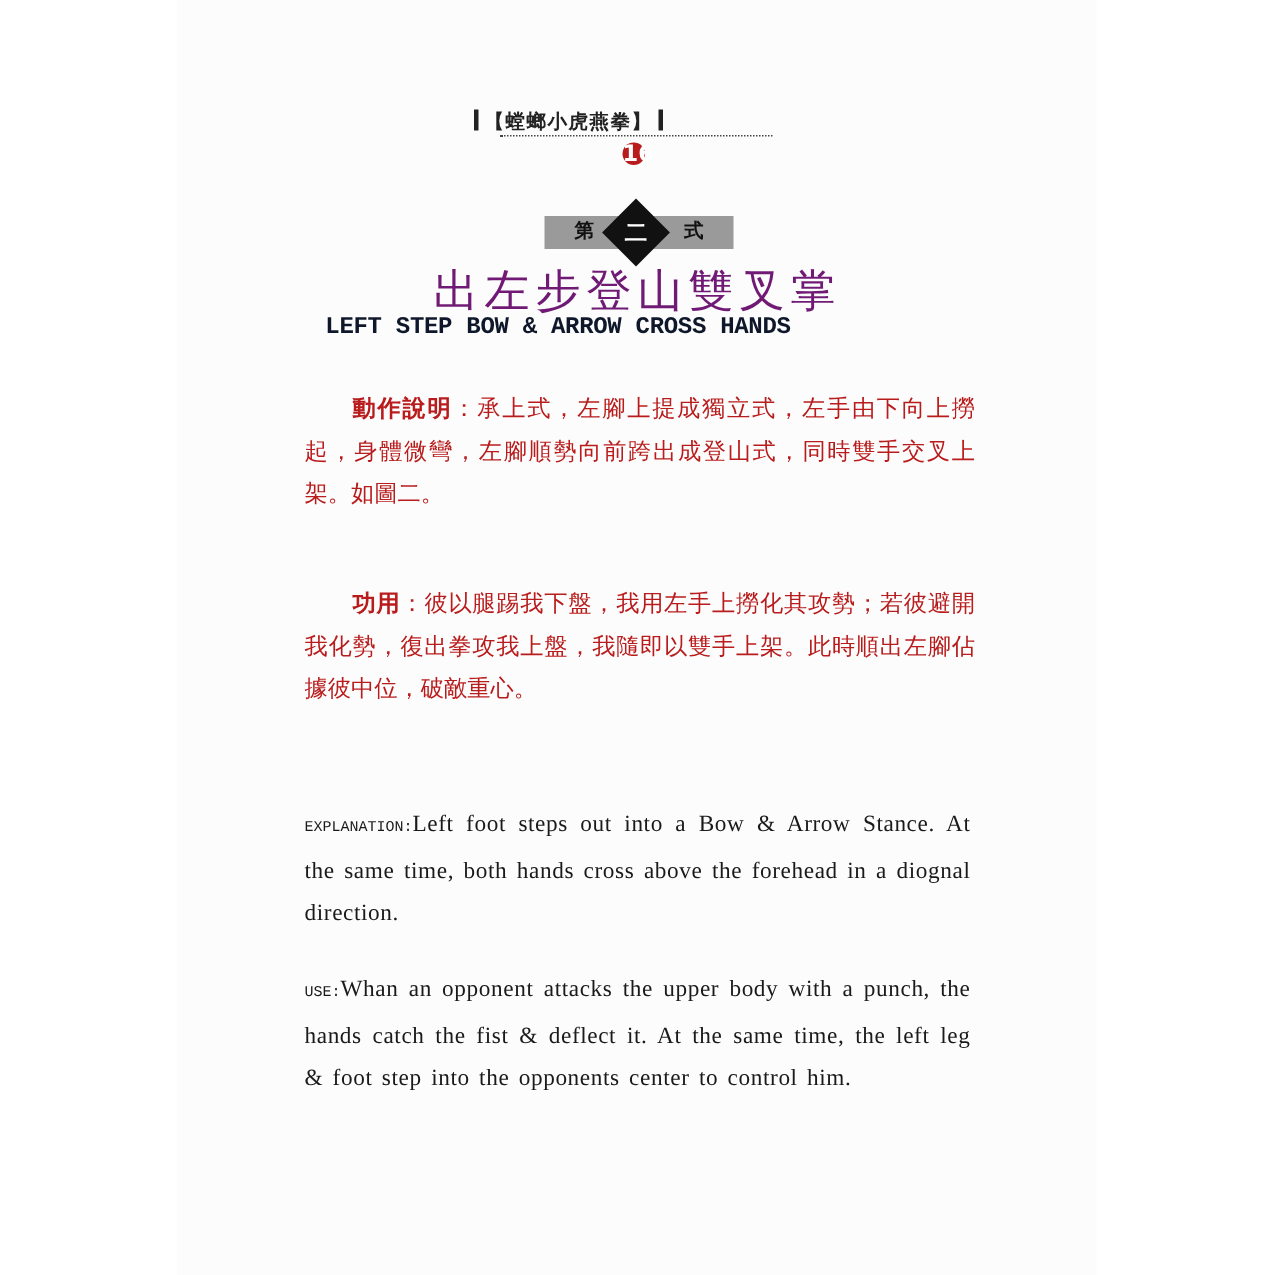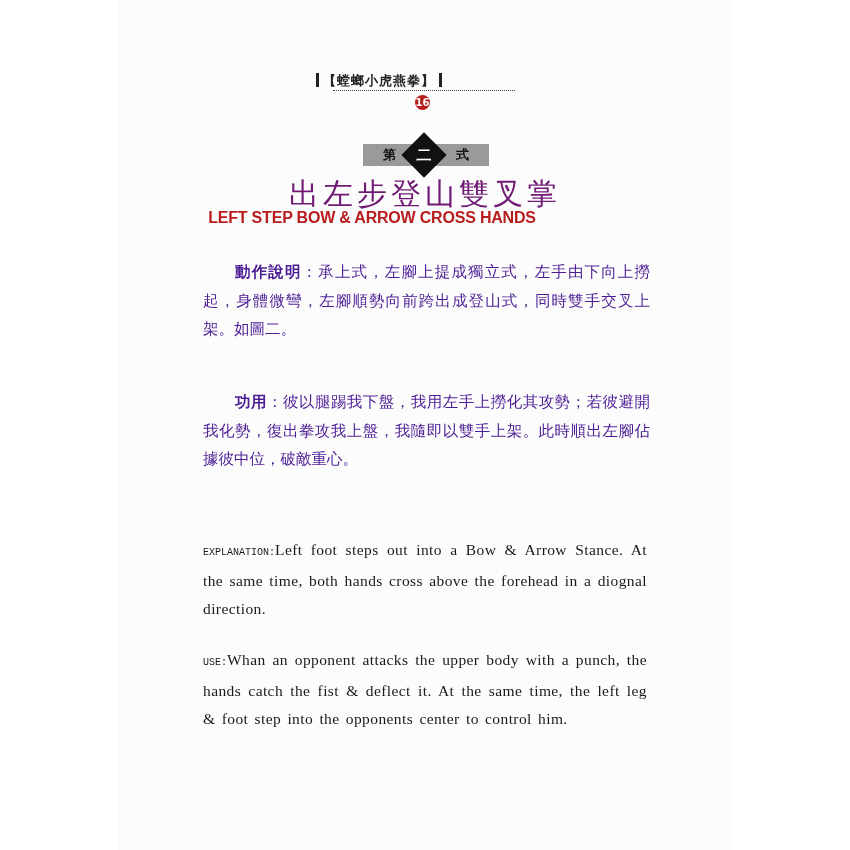--- a/index.html
+++ b/index.html
@@ -48,21 +48,21 @@
   .page-number {
     position: absolute;
     left: 415px;
     top: 95px;
     width: 15px;
     height: 15px;
     border-radius: 50%;
     background: #b91c1c;
     color: #fff;
     font-family: "DejaVu Sans", sans-serif;
-    font-size: 10px;
+    font-size: 15px;
     font-weight: bold;
     line-height: 15px;
     text-align: center;
   }
   .form-badge {
     position: absolute;
     left: 363px;
     top: 144px;
     width: 126px;
     height: 22px;
@@ -114,34 +114,34 @@
     font-size: 30px;
     letter-spacing: 4px;
     color: #701a75;
   }
   .title-en {
     position: absolute;
     left: 0;
     width: 744px;
     top: 209px;
     text-align: center;
-    font-family: Liberation Sans, sans-serif;
+    font-family: Liberation Mono, monospace;
     font-size: 16px;
     font-weight: bold;
-    color: #b91c1c;
+    color: #0f172a;
     letter-spacing: -0.2px;
   }
   .zh-block {
     position: absolute;
     left: 203px;
     width: 447px;
     font-family: "DejaVu Serif", serif;
     font-size: 15.5px;
     line-height: 28.5px;
-    color: #4c1d95;
+    color: #b91c1c;
     text-indent: 32px;
     text-align: justify;
   }
   .zh-block .lead {
     font-family: "DejaVu Sans", sans-serif;
     font-weight: bold;
   }
   .en-block {
     position: absolute;
     left: 203px;

